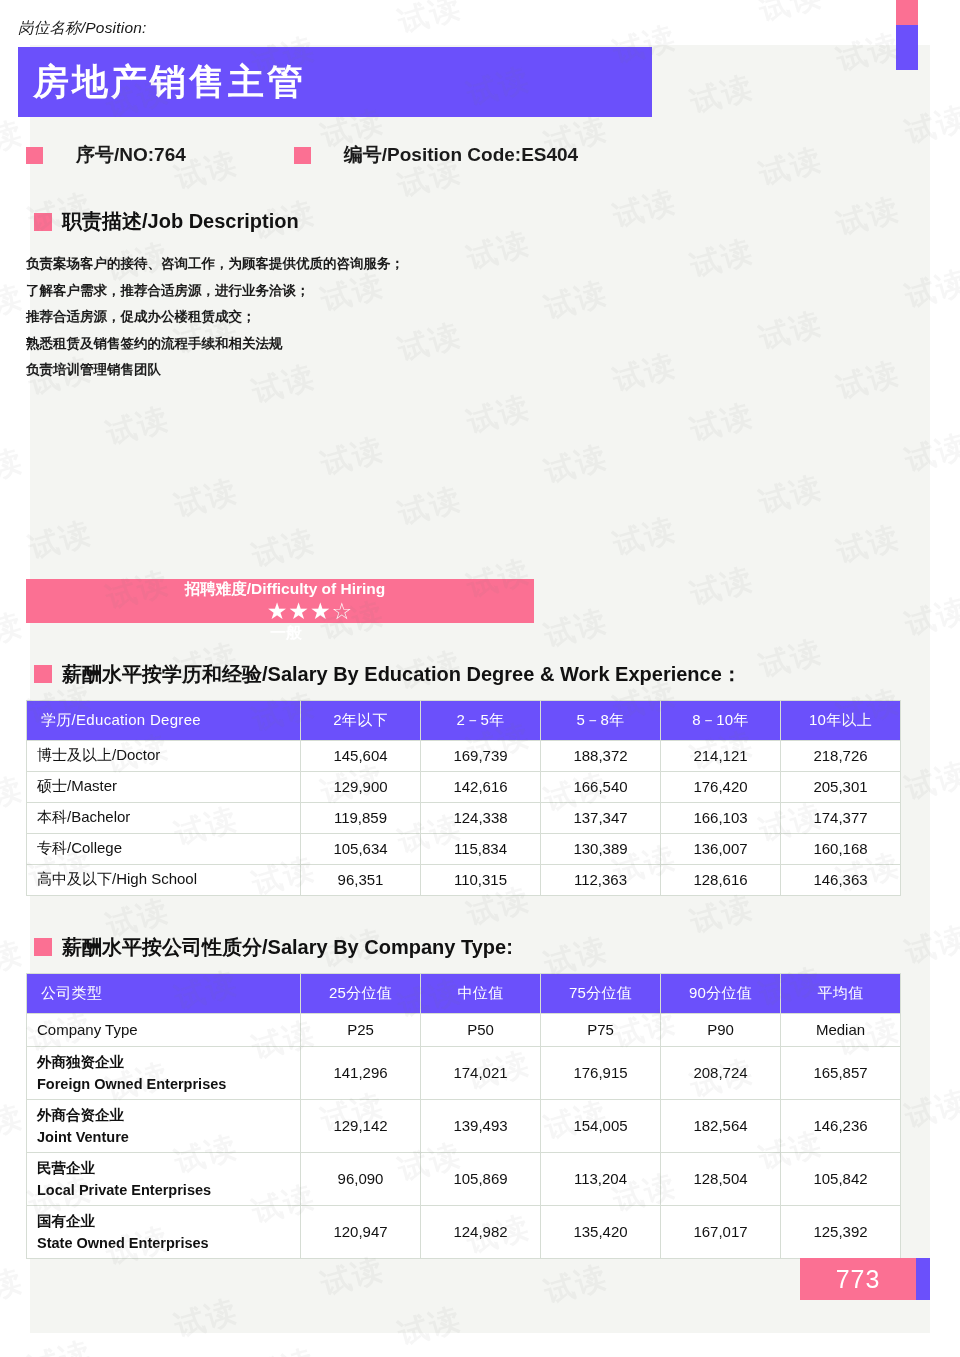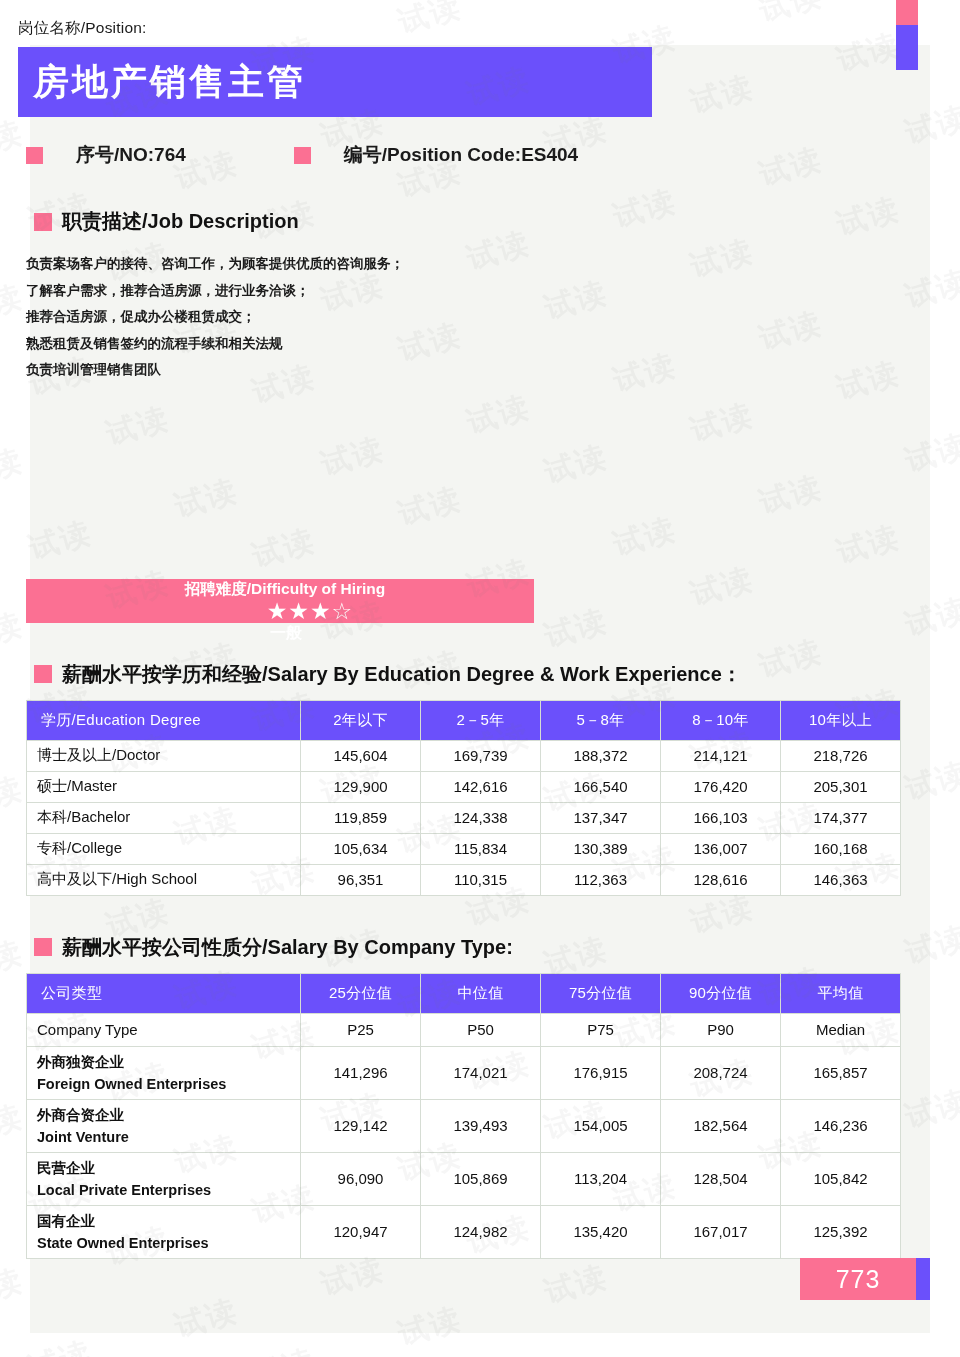--- a/index.html
+++ b/index.html
@@ -76,20 +76,21 @@
     z-index: 2;
   }
 
   
   .position-label {
     font-size: 15.5px;
     color: #1a1a1a;
     padding: 18px 0 8px 0;
     font-weight: 400;
     letter-spacing: .2px;
+    font-style: italic;
   }
   .title-banner {
     background: #6b50fb;
     width: 634px;
     height: 70px;
     display: flex;
     align-items: center;
     padding-left: 15px;
     box-sizing: border-box;
   }

